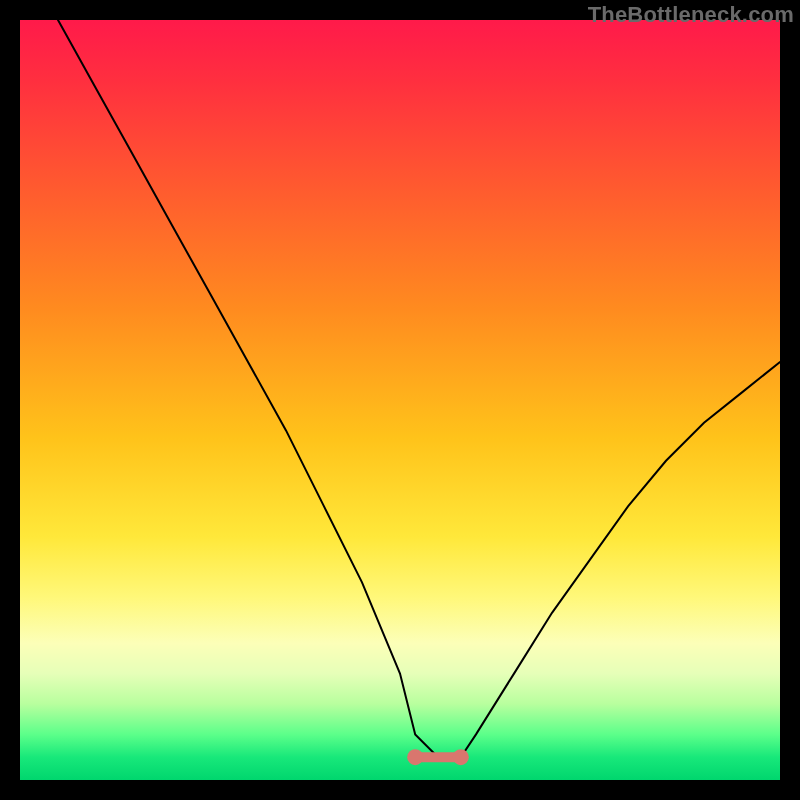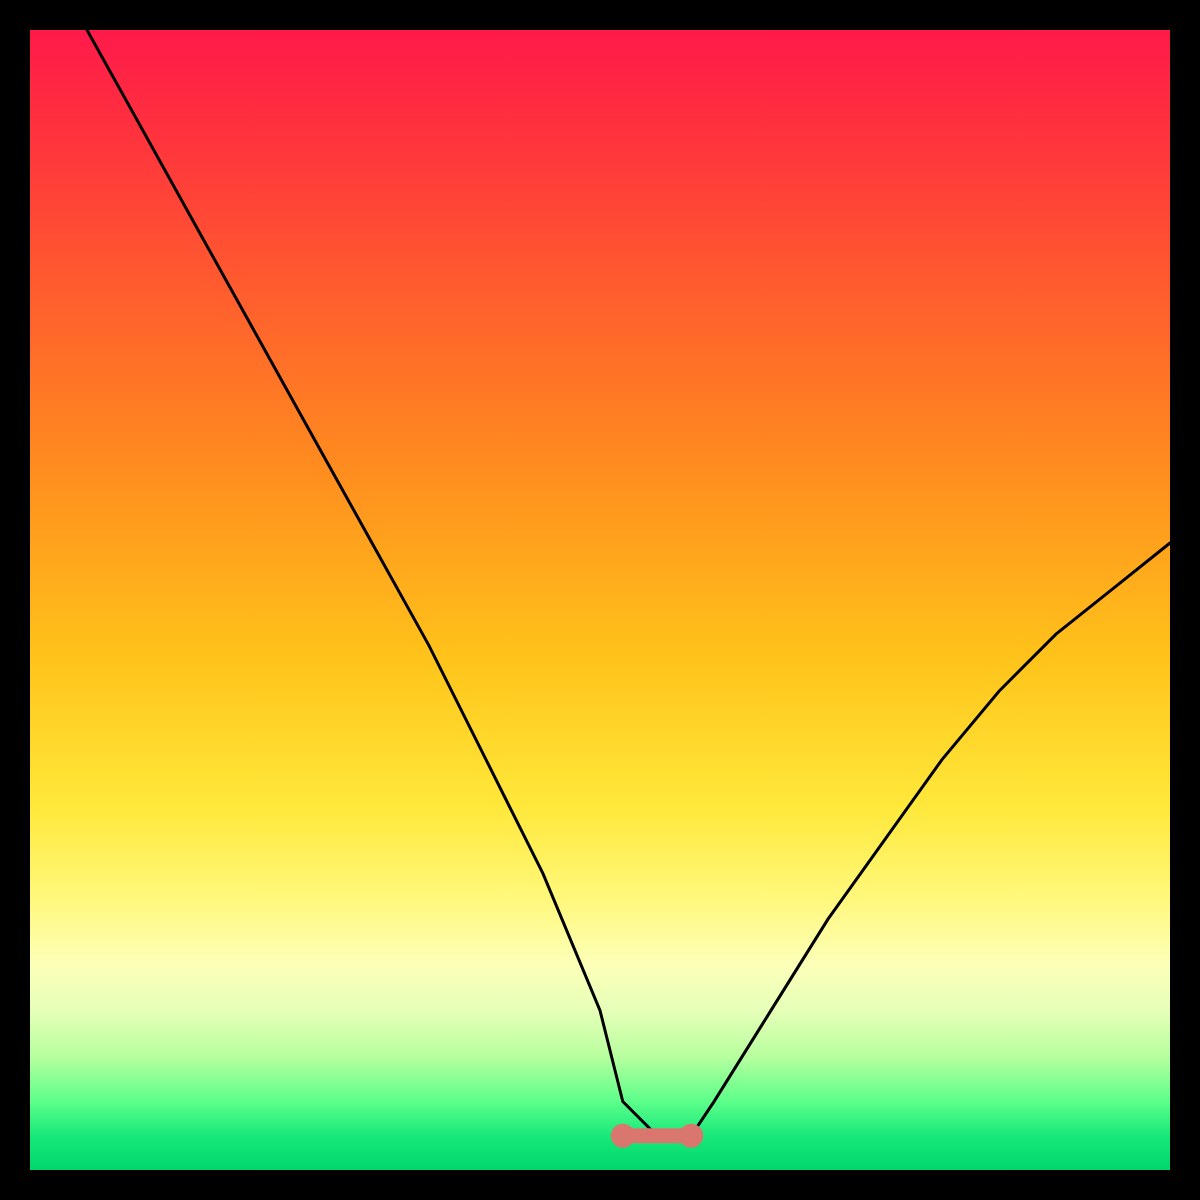--- a/index.html
+++ b/index.html
@@ -57,13 +57,14 @@
   <div class="plot">
     <svg class="curve" viewBox="0 0 760 760">
       <path d="M38.0 0.0 L76.0 68.4 L114.0 136.8 L152.0 205.2 L190.0 273.6 L228.0 342.0 L266.0 410.4 L304.0 486.4 L342.0 562.4 L380.0 653.6 L395.2 714.4 L418.0 737.2 L440.8 737.2 L456.0 714.4 L494.0 653.6 L532.0 592.8 L570.0 539.6 L608.0 486.4 L646.0 440.8 L684.0 402.8 L722.0 372.4 L760.0 342.0" fill="none" stroke="#000000" stroke-width="2" stroke-linecap="round"></path>
       <g>
           <line x1="395.2" x2="440.79999999999995" y1="737.2" y2="737.2" stroke="#d9766e" stroke-width="10" stroke-linecap="round"></line>
           <circle cx="395.2" cy="737.2" r="8" fill="#d9766e"></circle>
           <circle cx="440.79999999999995" cy="737.2" r="8" fill="#d9766e"></circle>
         </g>
     </svg>
   </div>
+  <div class="watermark">TheBottleneck.com</div>
 </div>
 
 </body></html>

